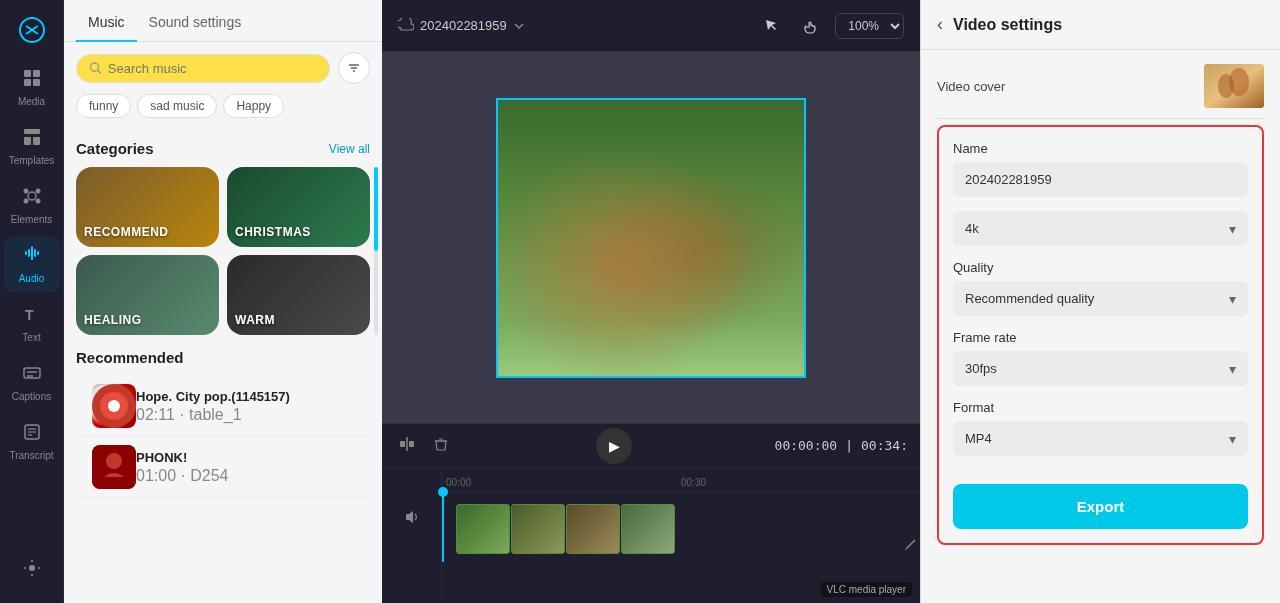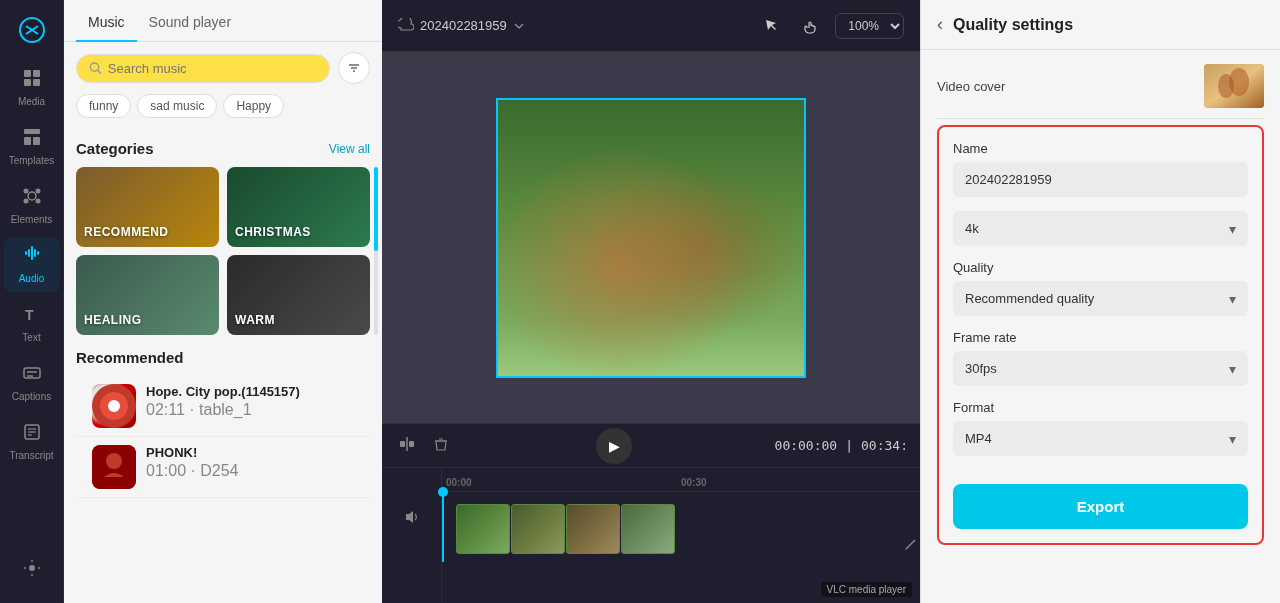--- a/index.html
+++ b/index.html
@@ -140,21 +140,21 @@
       cursor: pointer;
     }
     .categories-grid {
       display: grid;
       grid-template-columns: 1fr 1fr;
       gap: 8px;
       margin-bottom: 14px;
       position: relative;
     }
     .category-card {
-      border-radius: 8px;
+      border-radius: 16px;
       overflow: hidden;
       height: 80px;
       position: relative;
       cursor: pointer;
     }
     .category-card .cat-label {
       position: absolute;
       bottom: 8px;
       left: 8px;
       color: #fff;
@@ -185,21 +185,21 @@
     }
 
     .recommended-header {
       font-size: 15px;
       font-weight: 600;
       color: #222;
       margin-bottom: 10px;
     }
     .music-item {
       display: flex;
-      gap: 10px;
+      align-items: center;
       padding: 8px 16px;
       border-bottom: 1px solid #ebebeb;
       cursor: pointer;
     }
     .music-thumb {
       width: 44px;
       height: 44px;
       border-radius: 8px;
       overflow: hidden;
       flex-shrink: 0;
@@ -384,21 +384,20 @@
       align-items: flex-end;
       border-bottom: 1px solid #2a2a3a;
       padding: 0 4px;
       gap: 0;
     }
     .ruler-mark {
       flex: 1;
       color: #666;
       font-size: 10px;
       padding-bottom: 3px;
-      font-weight: bold;
     }
     .track-area {
       flex: 1;
       position: relative;
       padding: 8px 4px;
     }
 
     
     .export-panel {
       width: 360px;
@@ -606,21 +605,21 @@
           <circle cx="10" cy="10" r="3" fill="#888"></circle>
           <path d="M10 4v-2M10 18v-2M4 10H2M18 10h-2" stroke="#888" stroke-width="1.5"></path>
         </svg>
     </div>
   </div>
 </div>
 
 <div class="panel">
   <div class="panel-tabs">
     <div class="panel-tab active">Music</div>
-    <div class="panel-tab">Sound player</div>
+    <div class="panel-tab">Sound settings</div>
   </div>
   <div class="search-row">
     <div class="search-box">
       <svg width="14" height="14" viewBox="0 0 14 14">
           <circle cx="6" cy="6" r="4.5" stroke="#999" stroke-width="1.5" fill="none"></circle>
           <line x1="9.5" y1="9.5" x2="13" y2="13" stroke="#999" stroke-width="1.5"></line>
         </svg>
       <input type="text" placeholder="Search music" style="">
     </div>
     <div class="filter-btn">
@@ -790,21 +789,21 @@
         </div>
         <div style="position:absolute; bottom:6px; right:8px; background:rgba(0,0,0,0.4); color:#aaa; font-size:10px; padding:2px 6px; border-radius:3px;">VLC media player</div>
       </div>
     </div>
   </div>
 </div>
 
 <div class="export-panel">
   <div class="export-header">
     <span class="export-back">‹</span>
-    <span class="export-title">Quality settings</span>
+    <span class="export-title">Video settings</span>
   </div>
   <div class="export-body">
     <div class="video-cover-row">
       <span class="cover-label">Video cover</span>
       <div class="cover-thumb">
         <svg width="60" height="44" viewBox="0 0 60 44">
           <defs>
             <linearGradient id="cg" x1="0%" y1="0%" x2="100%" y2="100%">
               <stop offset="0%" stop-color="#c8a060"></stop>
               <stop offset="50%" stop-color="#e8c080"></stop>

